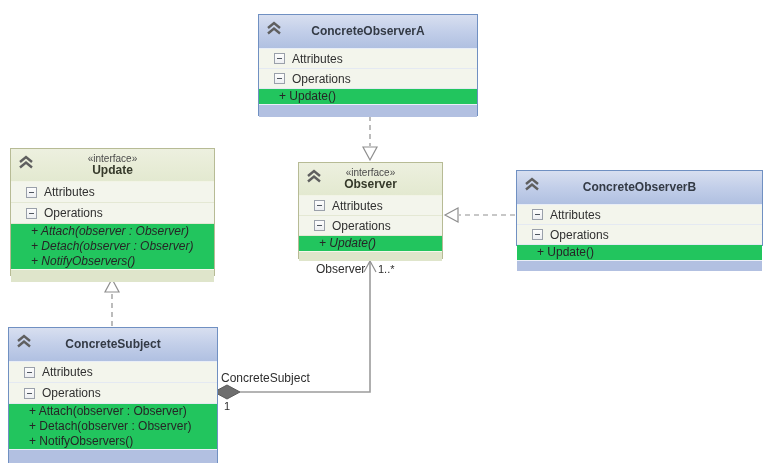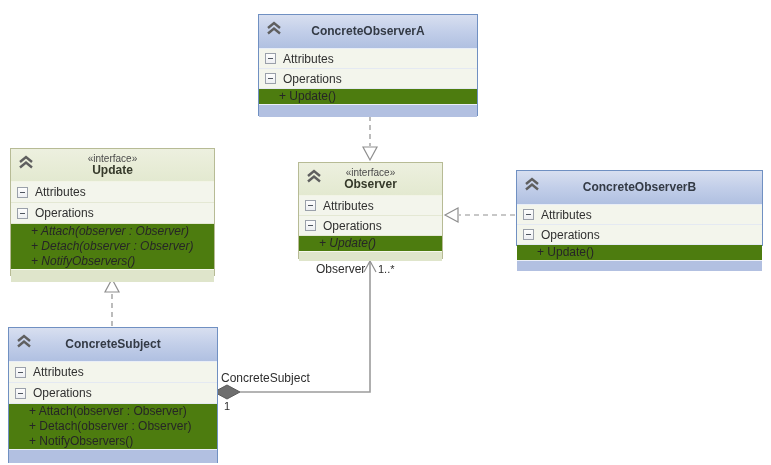--- a/index.html
+++ b/index.html
@@ -21,30 +21,30 @@
   .blue  .hdr { background:linear-gradient(180deg,#d8dff0 0%,#c3cfe9 48%,#b0c0e1 100%);
                 border-bottom:1px solid #e9eef7; }
   .green .hdr { background:linear-gradient(180deg,#edf0df 0%,#e3e9d0 100%);
                 border-bottom:1px solid #f2f4e6; }
   .chev { position:absolute; left:7px; top:6px; width:16px; height:14px; }
   .title { font-weight:bold; font-size:12px; color:#333a45; line-height:13px; white-space:nowrap; }
   .green .title { color:#35392a; }
   .stereo { font-size:10px; color:#4a4a4a; line-height:10px; white-space:nowrap; }
 
   .row { flex:0 0 auto; display:flex; align-items:center; gap:7px;
-         padding-left:6px; box-sizing:border-box; background:#f3f5ec; white-space:nowrap; }
+         padding-left:15px; box-sizing:border-box; background:#f3f5ec; white-space:nowrap; }
   .blue  .row { border-bottom:1px solid #e4e9f2; }
   .green .row { border-bottom:1px solid #e4e8d4; }
   .minus { position:relative; width:11px; height:11px; box-sizing:border-box;
            border:1px solid #9aa0aa; background:linear-gradient(#fdfdfd,#edeff2); flex:0 0 auto; }
   .minus::after { content:""; position:absolute; left:2px; right:2px; top:4px;
                   height:1px; background:#4f5660; }
   .row-label { font-size:12px; color:#303030; }
 
-  .items { flex:1 1 auto; background:#4d7c0f; padding-left:20px;
+  .items { flex:1 1 auto; background:#22c55e; padding-left:20px;
            display:flex; flex-direction:column; justify-content:center; }
   .item { line-height:15px; font-size:12px; white-space:nowrap; color:#262626; }
   .items.italic .item { font-style:italic; }
 
   .footer { flex:0 0 auto; }
   .blue  .footer { background:#b2c0e1; border-top:1px solid #eaeef7; }
   .green .footer { background:#dfe5cb; border-top:1px solid #f5f7eb; }
 
   .edge-label { position:absolute; font-size:12px; color:#2e2e2e; white-space:nowrap; }
   .edge-label.mult { font-size:11px; }

